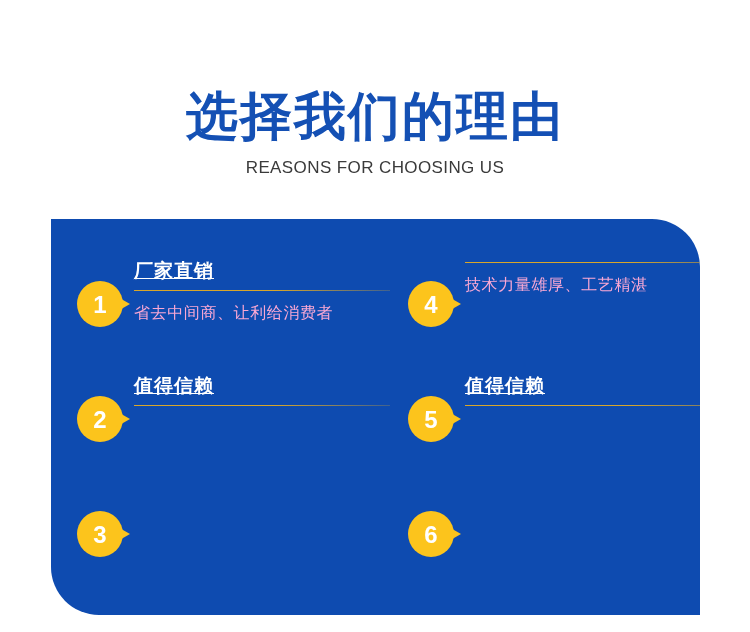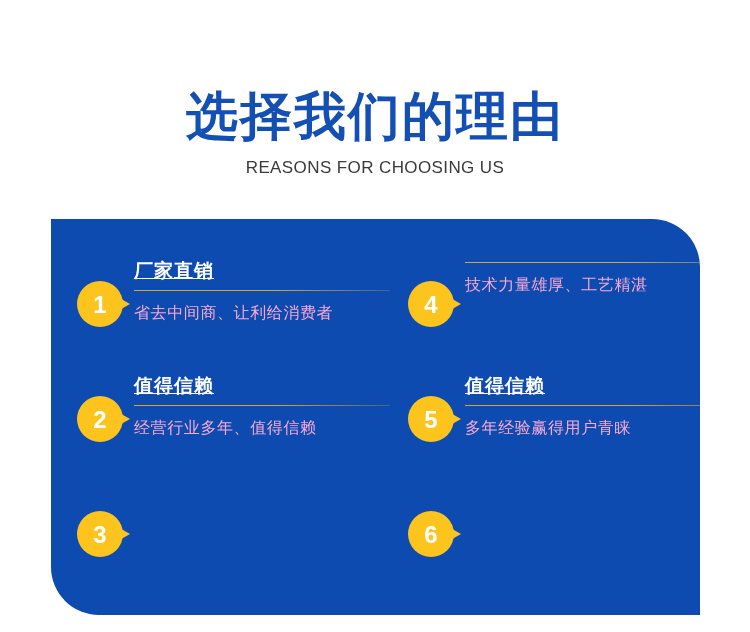--- a/index.html
+++ b/index.html
@@ -184,21 +184,20 @@
 
       <div class="reason col-left row-2">
         <div class="badge">
           <span class="badge-circle"></span>
           <span class="badge-tail"></span>
           <span class="badge-num">2</span>
         </div>
         <div class="reason-body">
           <p class="reason-title">值得信赖</p>
           <div class="reason-rule"></div>
-          <p class="reason-desc">经营行业多年、值得信赖</p>
         </div>
       </div>
 
       <div class="reason col-left row-3">
         <div class="badge">
           <span class="badge-circle"></span>
           <span class="badge-tail"></span>
           <span class="badge-num">3</span>
         </div>
       </div>
@@ -217,21 +216,20 @@
 
       <div class="reason col-right row-2">
         <div class="badge">
           <span class="badge-circle"></span>
           <span class="badge-tail"></span>
           <span class="badge-num">5</span>
         </div>
         <div class="reason-body">
           <p class="reason-title">值得信赖</p>
           <div class="reason-rule"></div>
-          <p class="reason-desc">多年经验赢得用户青睐</p>
         </div>
       </div>
 
       <div class="reason col-right row-3">
         <div class="badge">
           <span class="badge-circle"></span>
           <span class="badge-tail"></span>
           <span class="badge-num">6</span>
         </div>
       </div>

